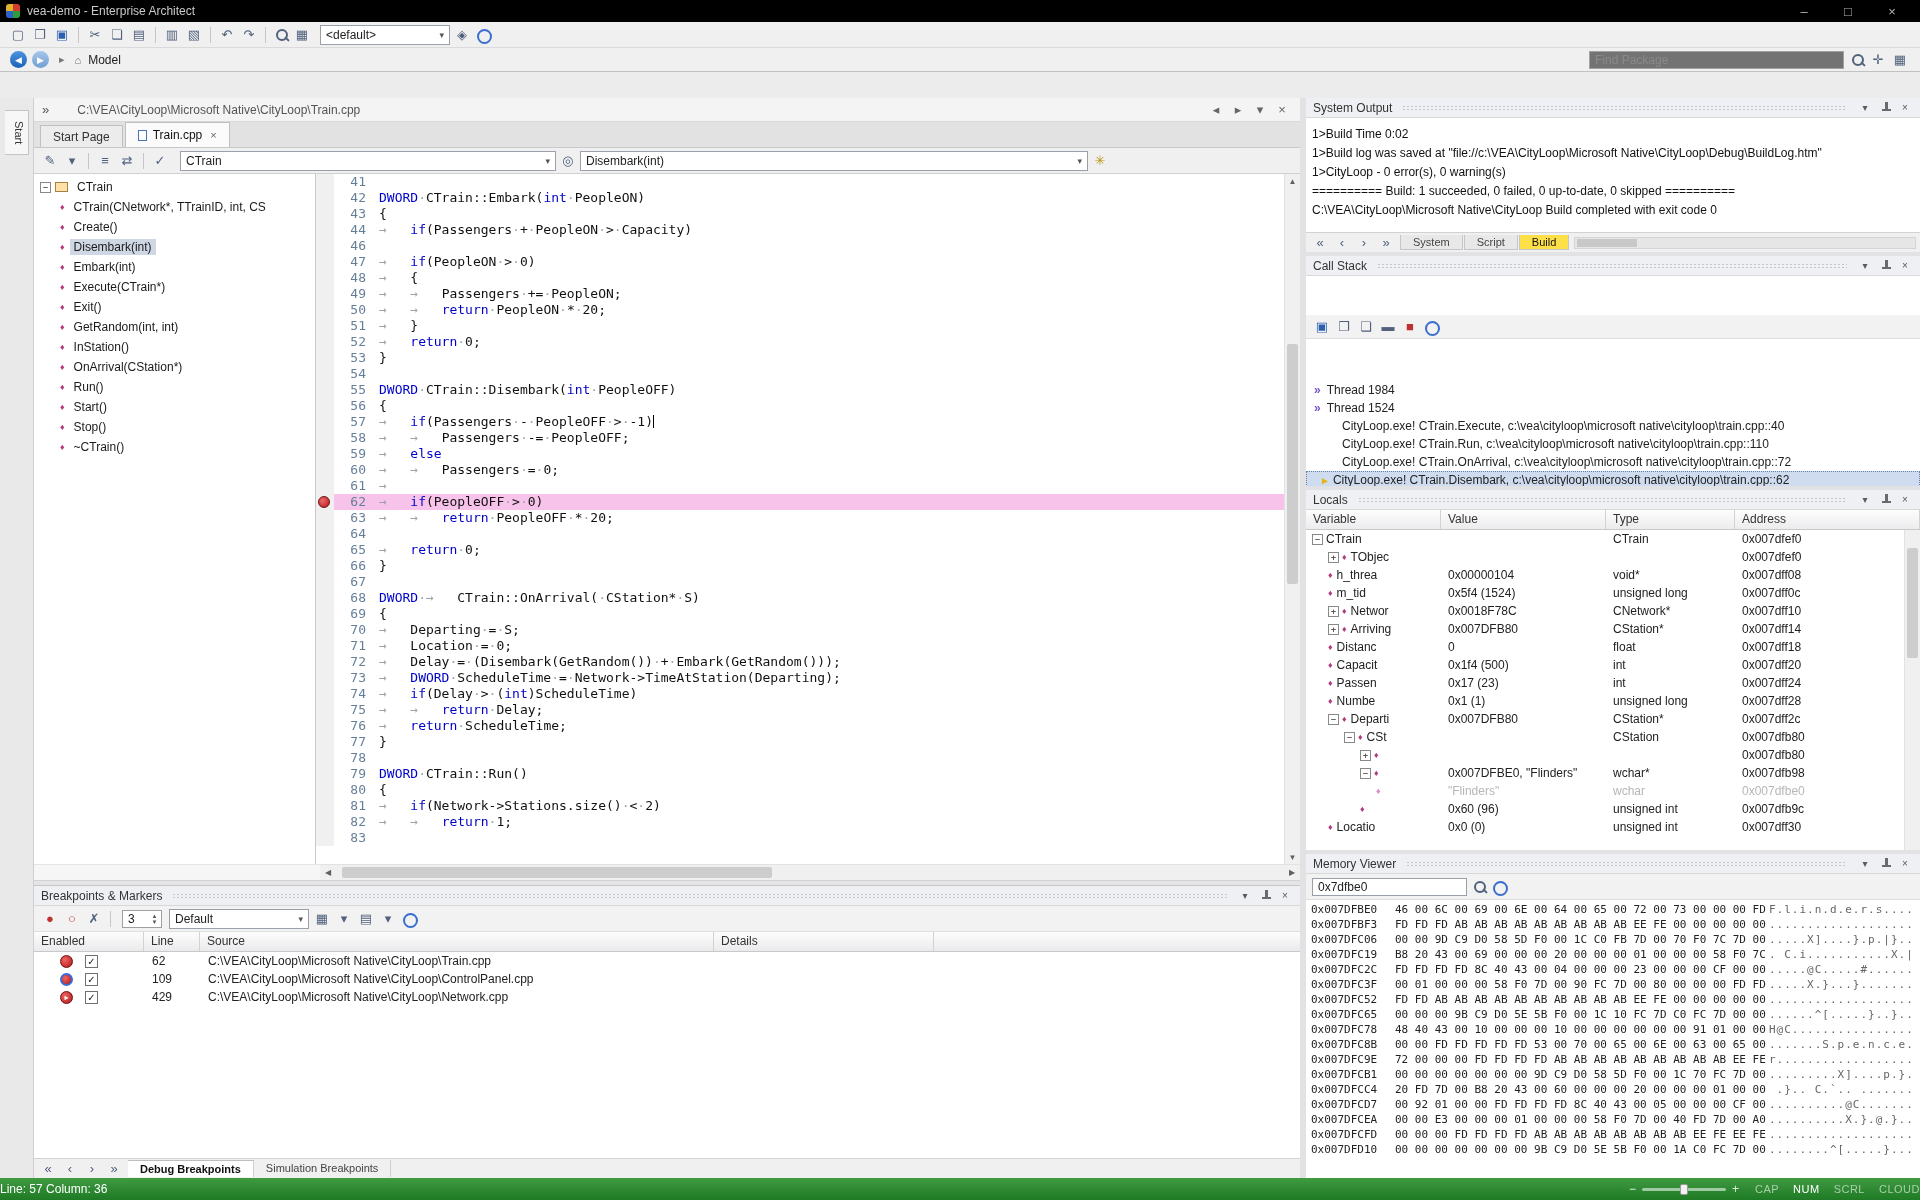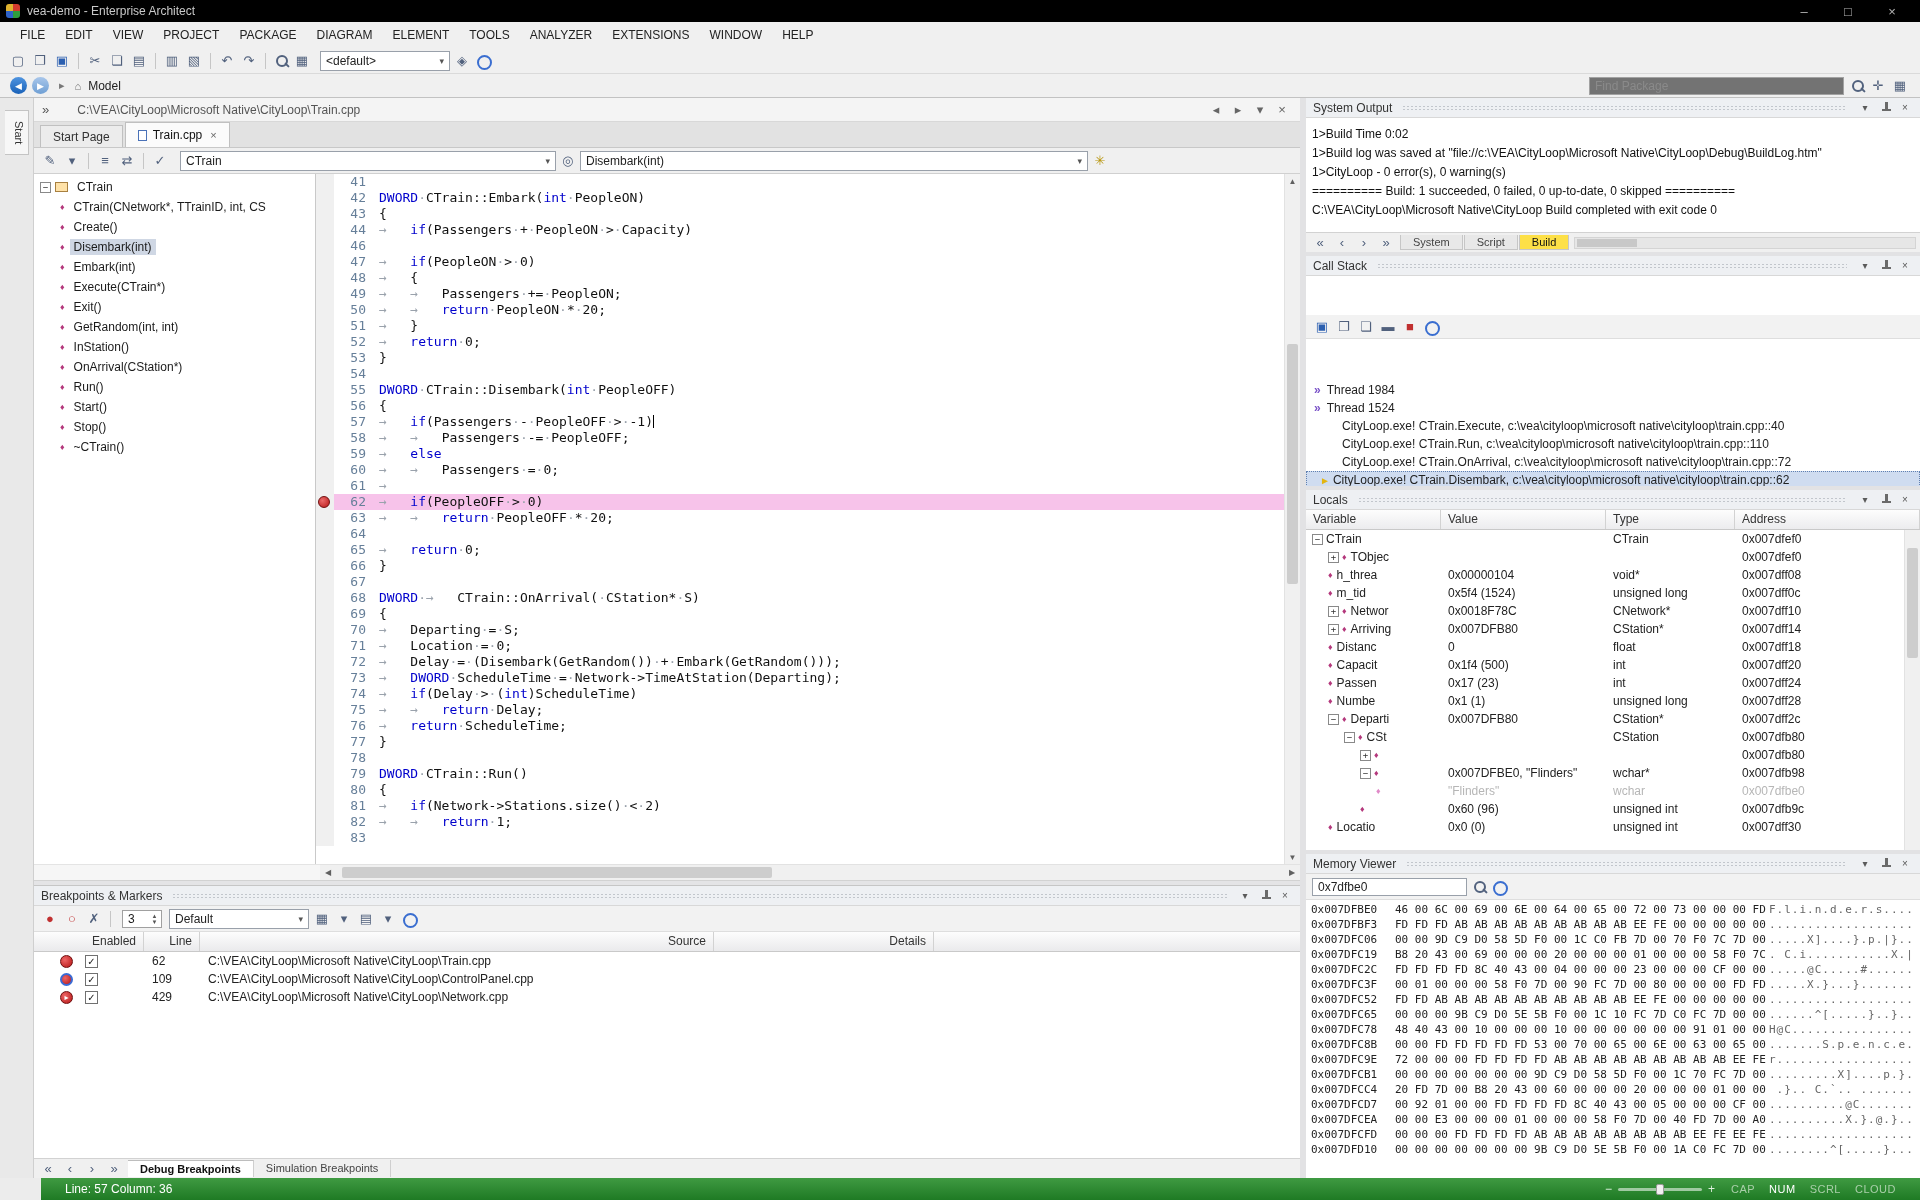--- a/index.html
+++ b/index.html
@@ -105,21 +105,21 @@
   .phead .tbi{width:16px;color:#5a5a5a;font-size:10px;}
 
   .ptoolbar{height:24px;background:#f2f2f2;border-bottom:1px solid #dedede;display:flex;align-items:center;padding:0 6px;gap:3px;flex:none;}
 
   
   .bp-panel{height:292px;display:flex;flex-direction:column;background:#fff;flex:none;}
   .bp-toolbar{height:26px;background:#f2f2f2;border-bottom:1px solid #dedede;display:flex;align-items:center;padding:0 6px;gap:3px;flex:none;}
   .spin{width:40px;height:18px;border:1px solid #a0a0a0;background:#fff;display:flex;align-items:center;padding-left:5px;font-size:12px;position:relative;margin:0 4px;}
   .spin .arrows{position:absolute;right:1px;top:0;bottom:0;width:11px;display:flex;flex-direction:column;justify-content:center;color:#555;font-size:6px;line-height:6px;text-align:center;}
   .bp-combo{width:140px;}
-  .bph{height:20px;display:flex;background:linear-gradient(#fdfdfd,#eaeaec);border-bottom:1px solid #c9c9c9;font-size:12px;color:#333;flex:none;text-align:right;}
+  .bph{height:20px;display:flex;background:linear-gradient(#fdfdfd,#eaeaec);border-bottom:1px solid #c9c9c9;font-size:12px;color:#333;flex:none;}
   .bph span{padding:2px 7px;border-right:1px solid #d2d2d2;display:block;}
   .bph .c1{width:110px;}.bph .c2{width:56px;}.bph .c3{width:514px;}.bph .c4{width:220px;}
   .bp-rows{flex:1;overflow:hidden;}
   .bprow{height:18px;display:flex;align-items:center;font-size:12px;color:#222;}
   .bprow .cell1{width:110px;display:flex;align-items:center;}
   .bprow .cell2{width:56px;padding-left:8px;}
   .bprow .cell3{width:514px;padding-left:8px;white-space:nowrap;overflow:hidden;}
   .bp-ic{width:13px;height:13px;border-radius:50%;margin-left:26px;position:relative;flex:none;display:flex;align-items:center;justify-content:center;}
   .bp-ic.bp-red{background:radial-gradient(circle at 35% 35%,#e66,#b41414);border:1px solid #6e0e0e;}
   .bp-ic.bp-marker{background:radial-gradient(circle at 35% 35%,#e66,#b41414);border:2px solid #3a6ad4;}
@@ -170,21 +170,21 @@
 
   .memory{flex:1;}
   .mem-input{width:155px;height:18px;border:1px solid #99a0aa;background:#fff;font-size:12px;padding:0 5px;font-family:"Liberation Sans",sans-serif;color:#222;}
   .mem-body{flex:1;font-family:"DejaVu Sans Mono",monospace;font-size:11px;padding:3px 5px;overflow:hidden;}
   .mrow{height:15px;display:flex;white-space:pre;}
   .maddr{width:84px;color:#222;flex:none;}
   .mhex{width:374px;color:#222;flex:none;overflow:hidden;}
   .masc{flex:1;color:#666;letter-spacing:1px;overflow:hidden;}
 
   
-  .statusbar{position:absolute;left:0;right:0;bottom:0;height:22px;background:linear-gradient(#3f9a42,#1e7a24);display:flex;align-items:center;color:#fff;font-size:12px;padding:0 24px;margin-left:41px;}
+  .statusbar{position:absolute;left:0;right:0;bottom:0;height:22px;background:linear-gradient(#3f9a42,#1e7a24);display:flex;align-items:center;color:#fff;font-size:12px;padding:0 0;}
   .sb-right{margin-left:auto;display:flex;align-items:center;gap:16px;}
   .zoomctl{display:flex;align-items:center;gap:6px;color:#dff0df;}
   .zoom-track{width:84px;height:3px;background:rgba(255,255,255,.55);position:relative;border-radius:2px;}
   .zoom-thumb{position:absolute;left:38px;top:-4px;width:8px;height:11px;background:#f2f2f2;border:1px solid #9a9a9a;border-radius:2px;}
   .sb-key{color:#a9cfa9;font-size:11px;letter-spacing:.5px;}
   .sb-key.active{color:#fff;}
 </style>
 </head>
 <body>
 
@@ -193,34 +193,20 @@
   <div class="titlebar">
     <span class="app-ic"></span>
     <span>vea-demo - Enterprise Architect</span>
     <div class="win-btns">
       <span class="win-btn">–</span>
       <span class="win-btn">□</span>
       <span class="win-btn">×</span>
     </div>
   </div>
 
-  <div class="menubar" id="menubar">
-      <span class="menu-item">FILE</span>
-      <span class="menu-item">EDIT</span>
-      <span class="menu-item">VIEW</span>
-      <span class="menu-item">PROJECT</span>
-      <span class="menu-item">PACKAGE</span>
-      <span class="menu-item">DIAGRAM</span>
-      <span class="menu-item">ELEMENT</span>
-      <span class="menu-item">TOOLS</span>
-      <span class="menu-item">ANALYZER</span>
-      <span class="menu-item">EXTENSIONS</span>
-      <span class="menu-item">WINDOW</span>
-      <span class="menu-item">HELP</span>
-    </div>
 
   <div class="toolbar1">
     <span style="display: inline-flex; align-items: center; gap: 2px;">
         <span class="tbi">▢</span>
         <span class="tbi">❐</span>
         <span class="tbi c-blue">▣</span>
         <span class="tb-sep"></span>
         <span class="tbi">✂</span>
         <span class="tbi">❏</span>
         <span class="tbi">▤</span>

